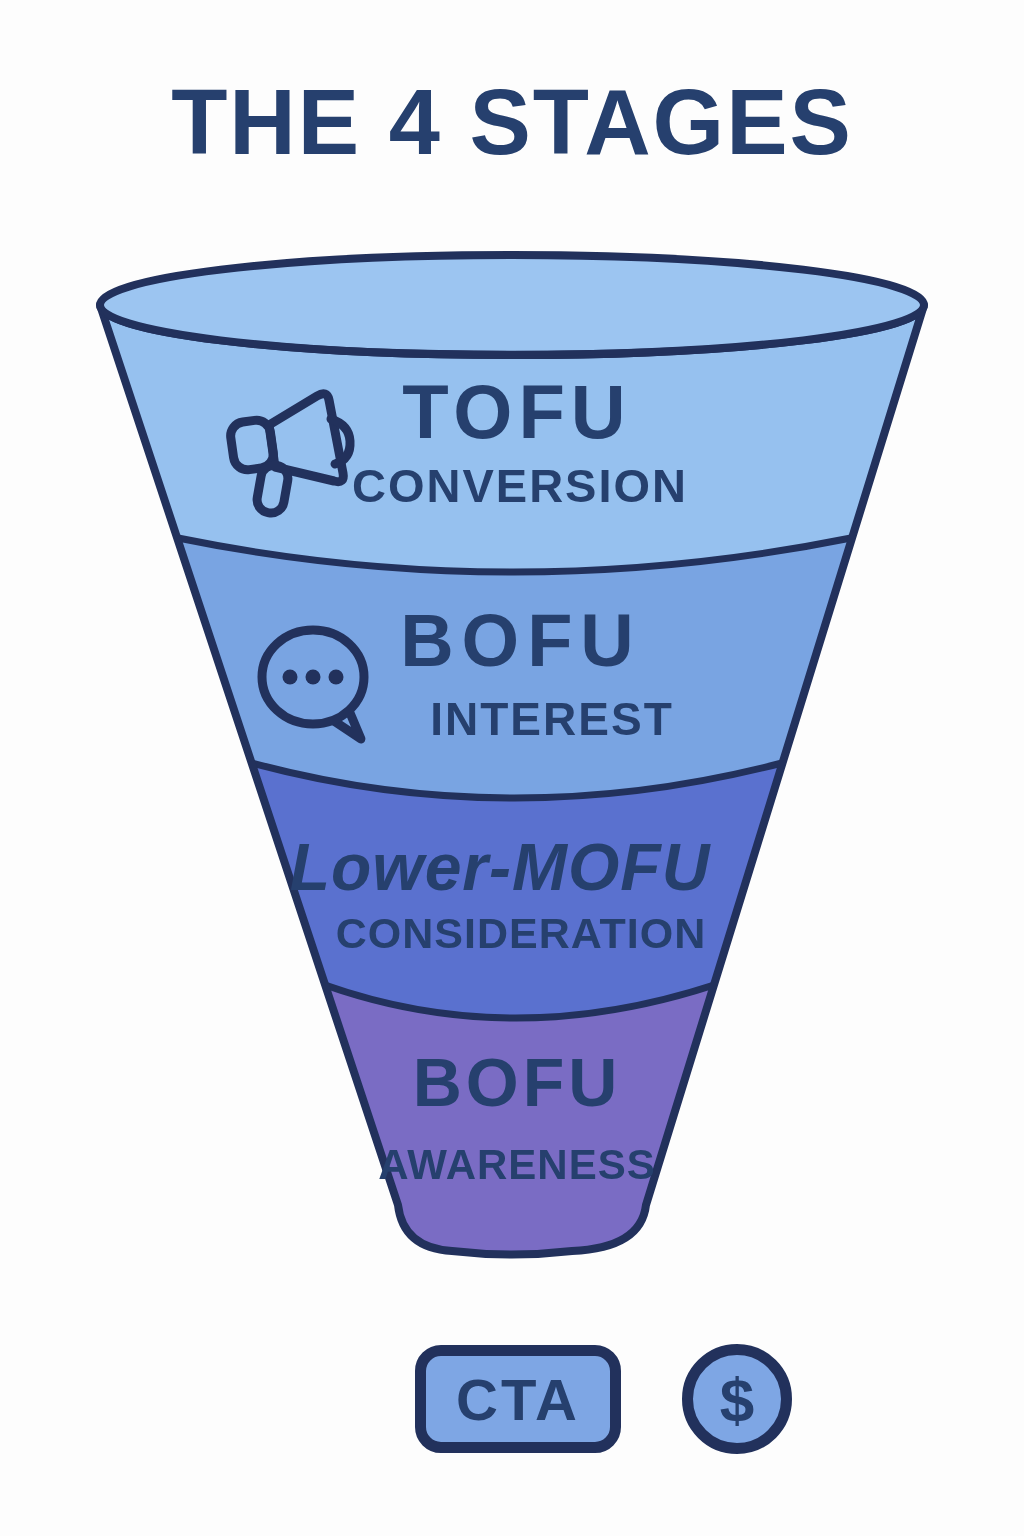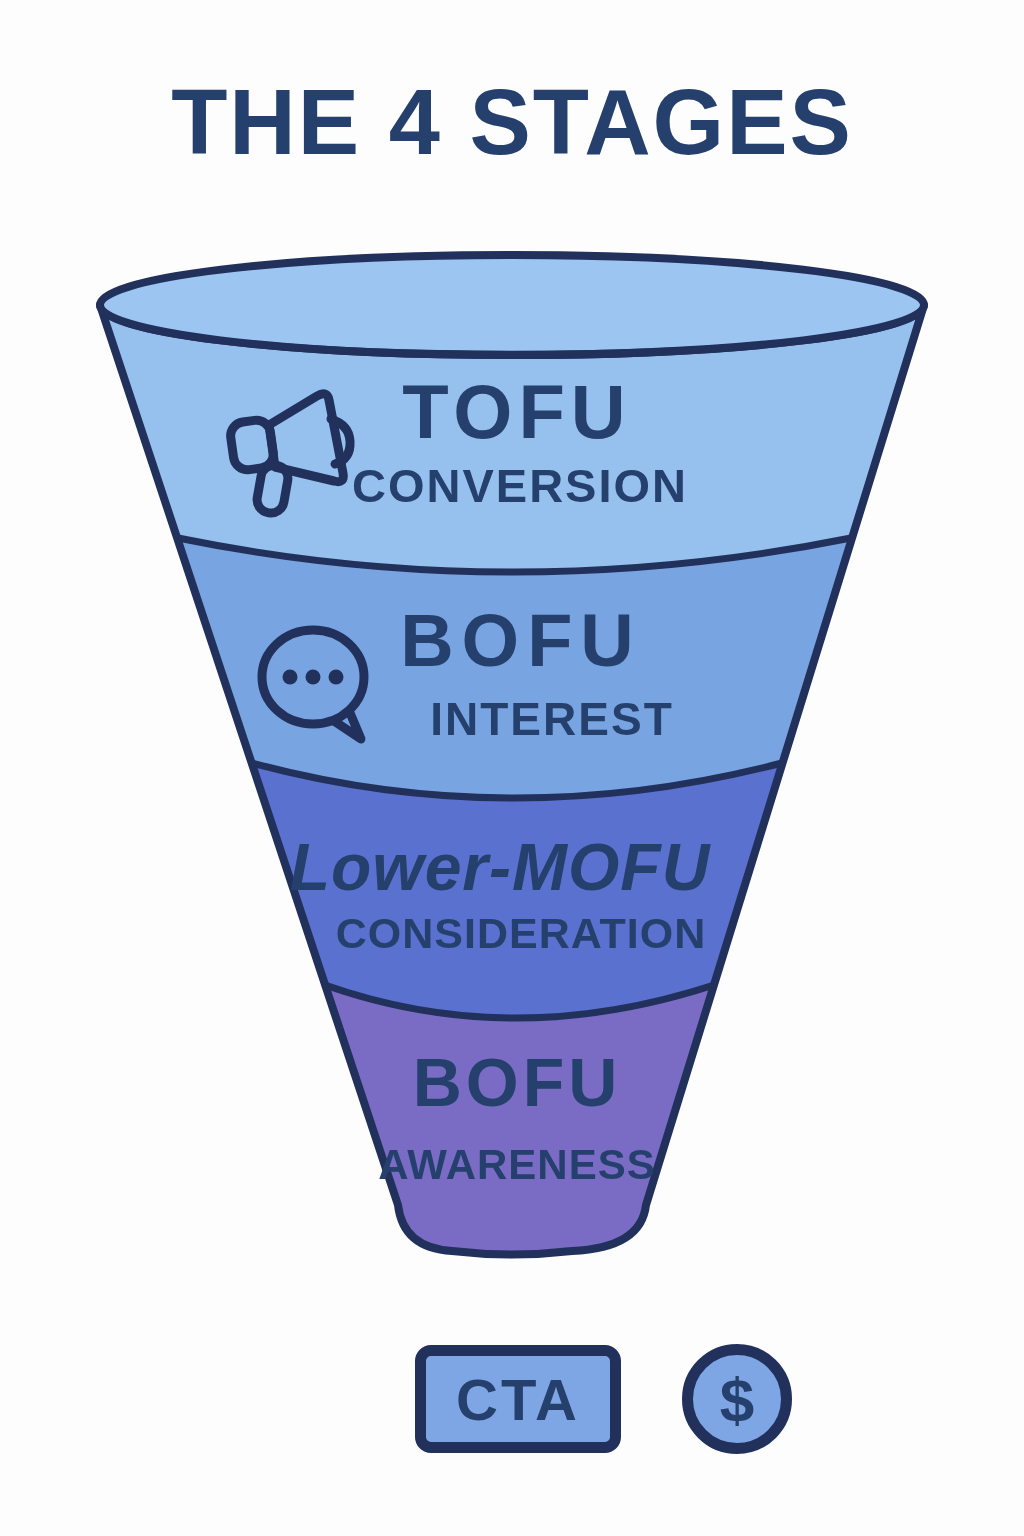--- a/index.html
+++ b/index.html
@@ -37,21 +37,21 @@
   .lmofu-name  { left: 500px; top: 834px; font-size: 66px; letter-spacing: 1px; font-style: italic; }
   .lmofu-label { left: 512px; top: 912px; font-size: 43px; letter-spacing: 1px; margin-left: 9px; }
   .bofu-name  { left: 517px; top: 1048px; font-size: 68px; letter-spacing: 4px; }
   .bofu-label { left: 517px; top: 1144px; font-size: 42px; letter-spacing: 1px; }
 
   .cta-button {
     position: absolute; left: 415px; top: 1345px;
     width: 184px; height: 86px;
     background: var(--button_fill, #7ea6e4);
     border: 11px solid var(--outline, #22315c);
-    border-radius: 16px;
+    border-radius: 26px;
     display: flex; align-items: center; justify-content: center;
     font-size: 58px; font-weight: 800; letter-spacing: 3px;
     color: var(--text, #26406e);
   }
   .coin {
     position: absolute; left: 682px; top: 1344px;
     width: 88px; height: 88px;
     background: var(--button_fill, #7ea6e4);
     border: 11px solid var(--outline, #22315c);
     border-radius: 50%;

